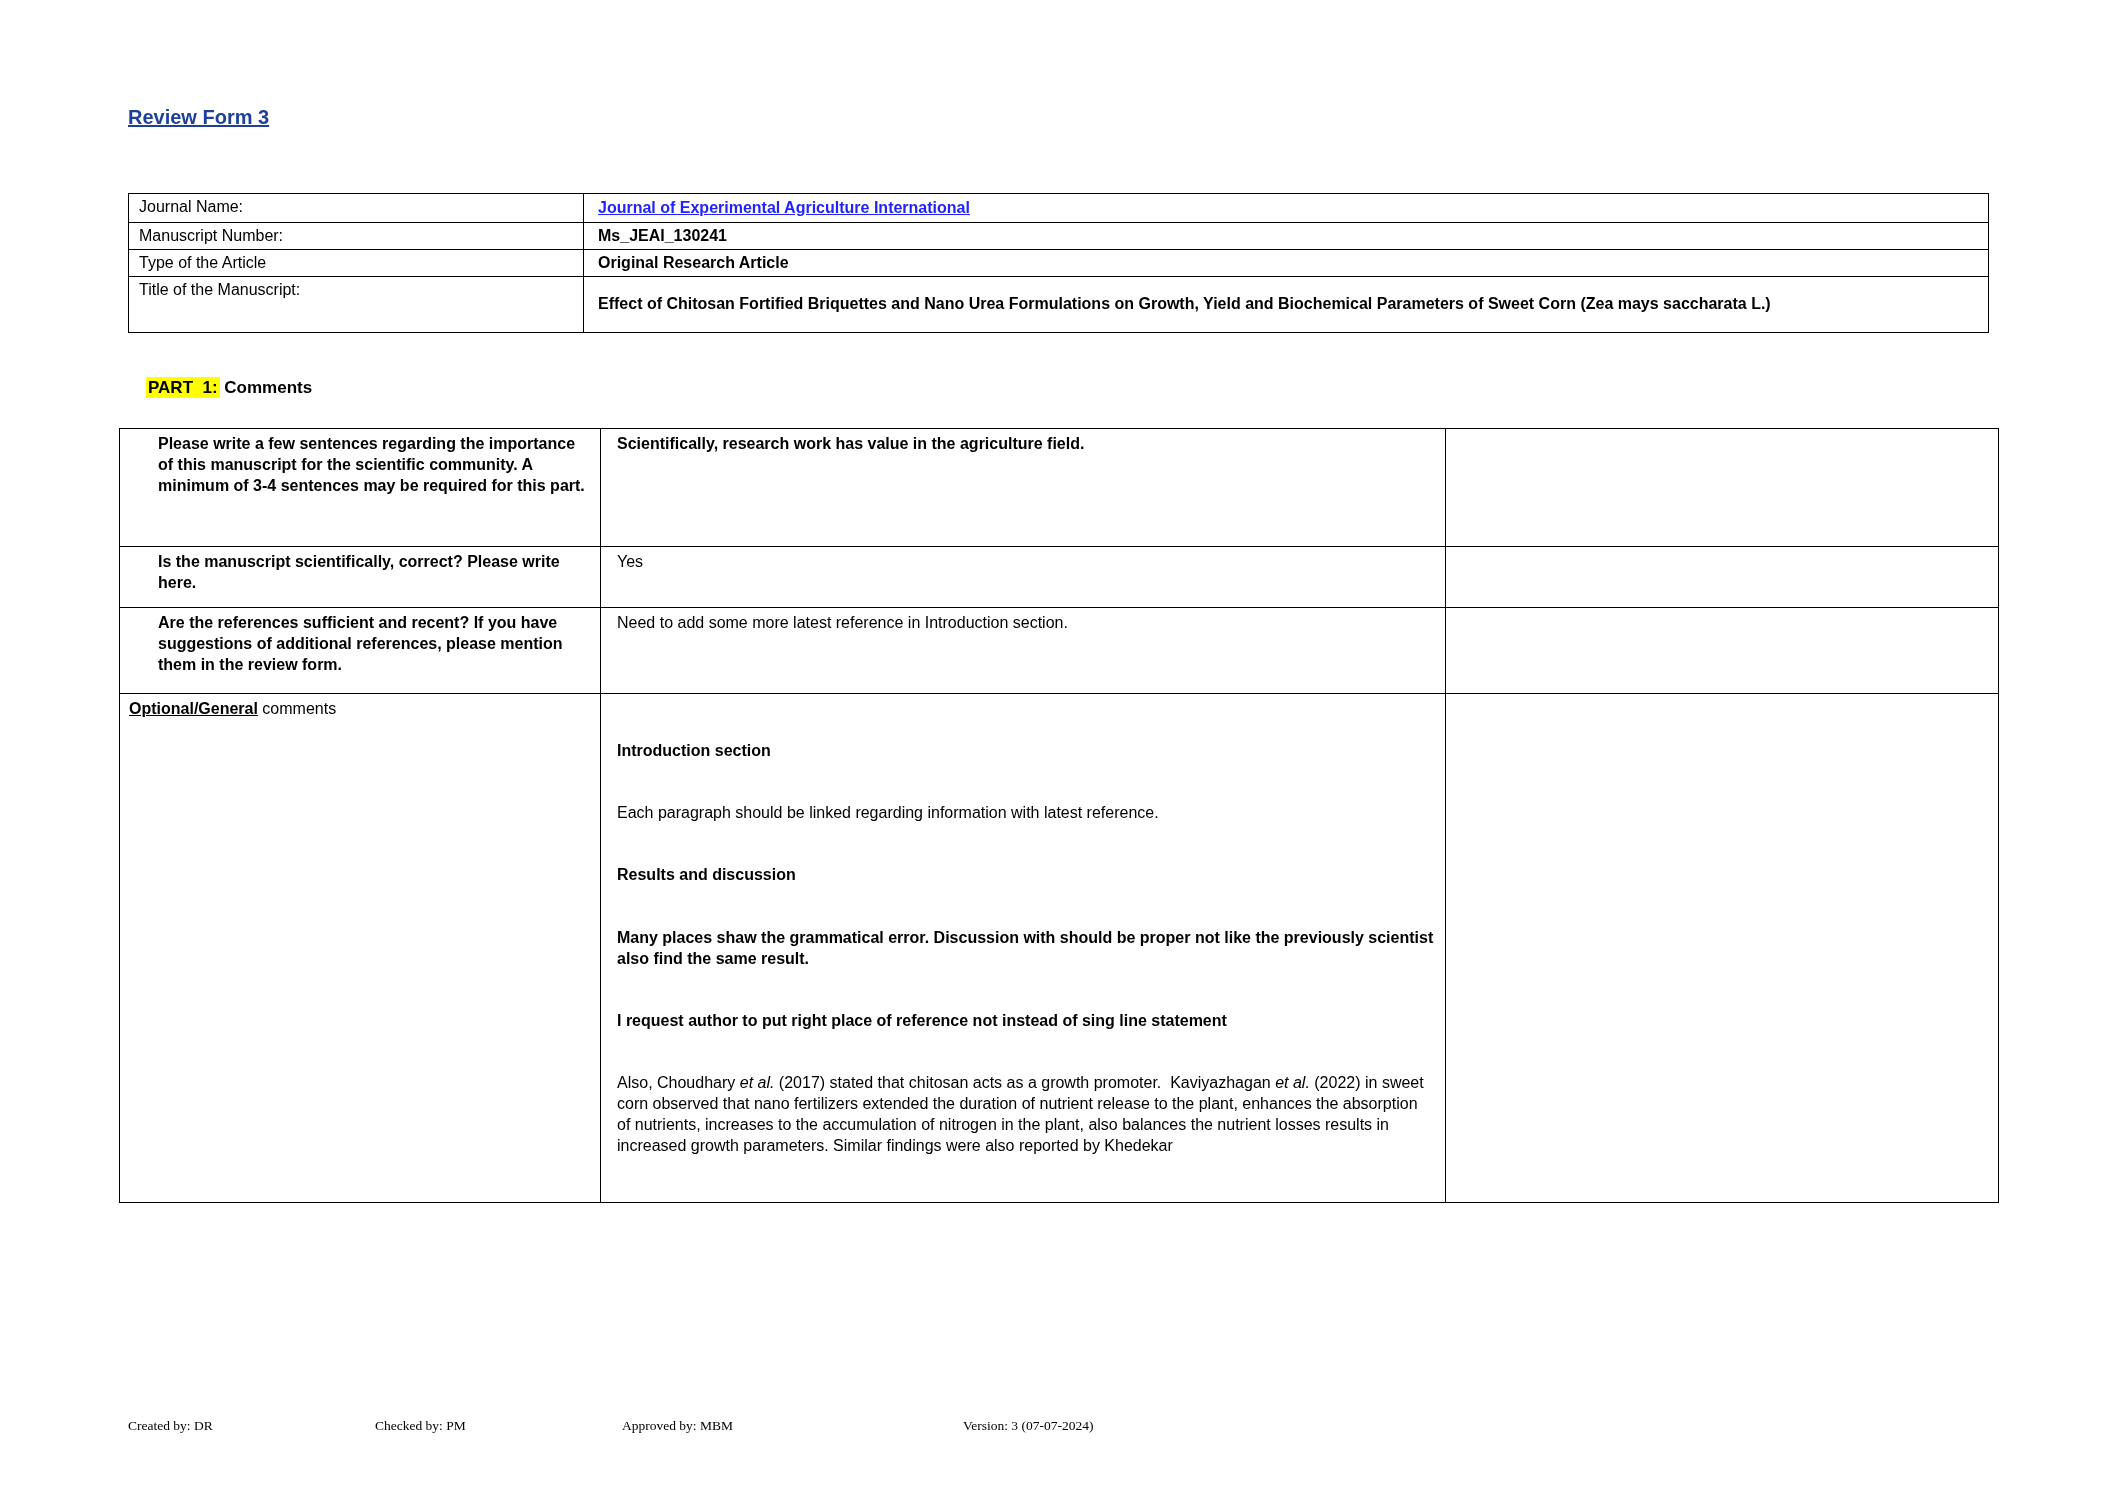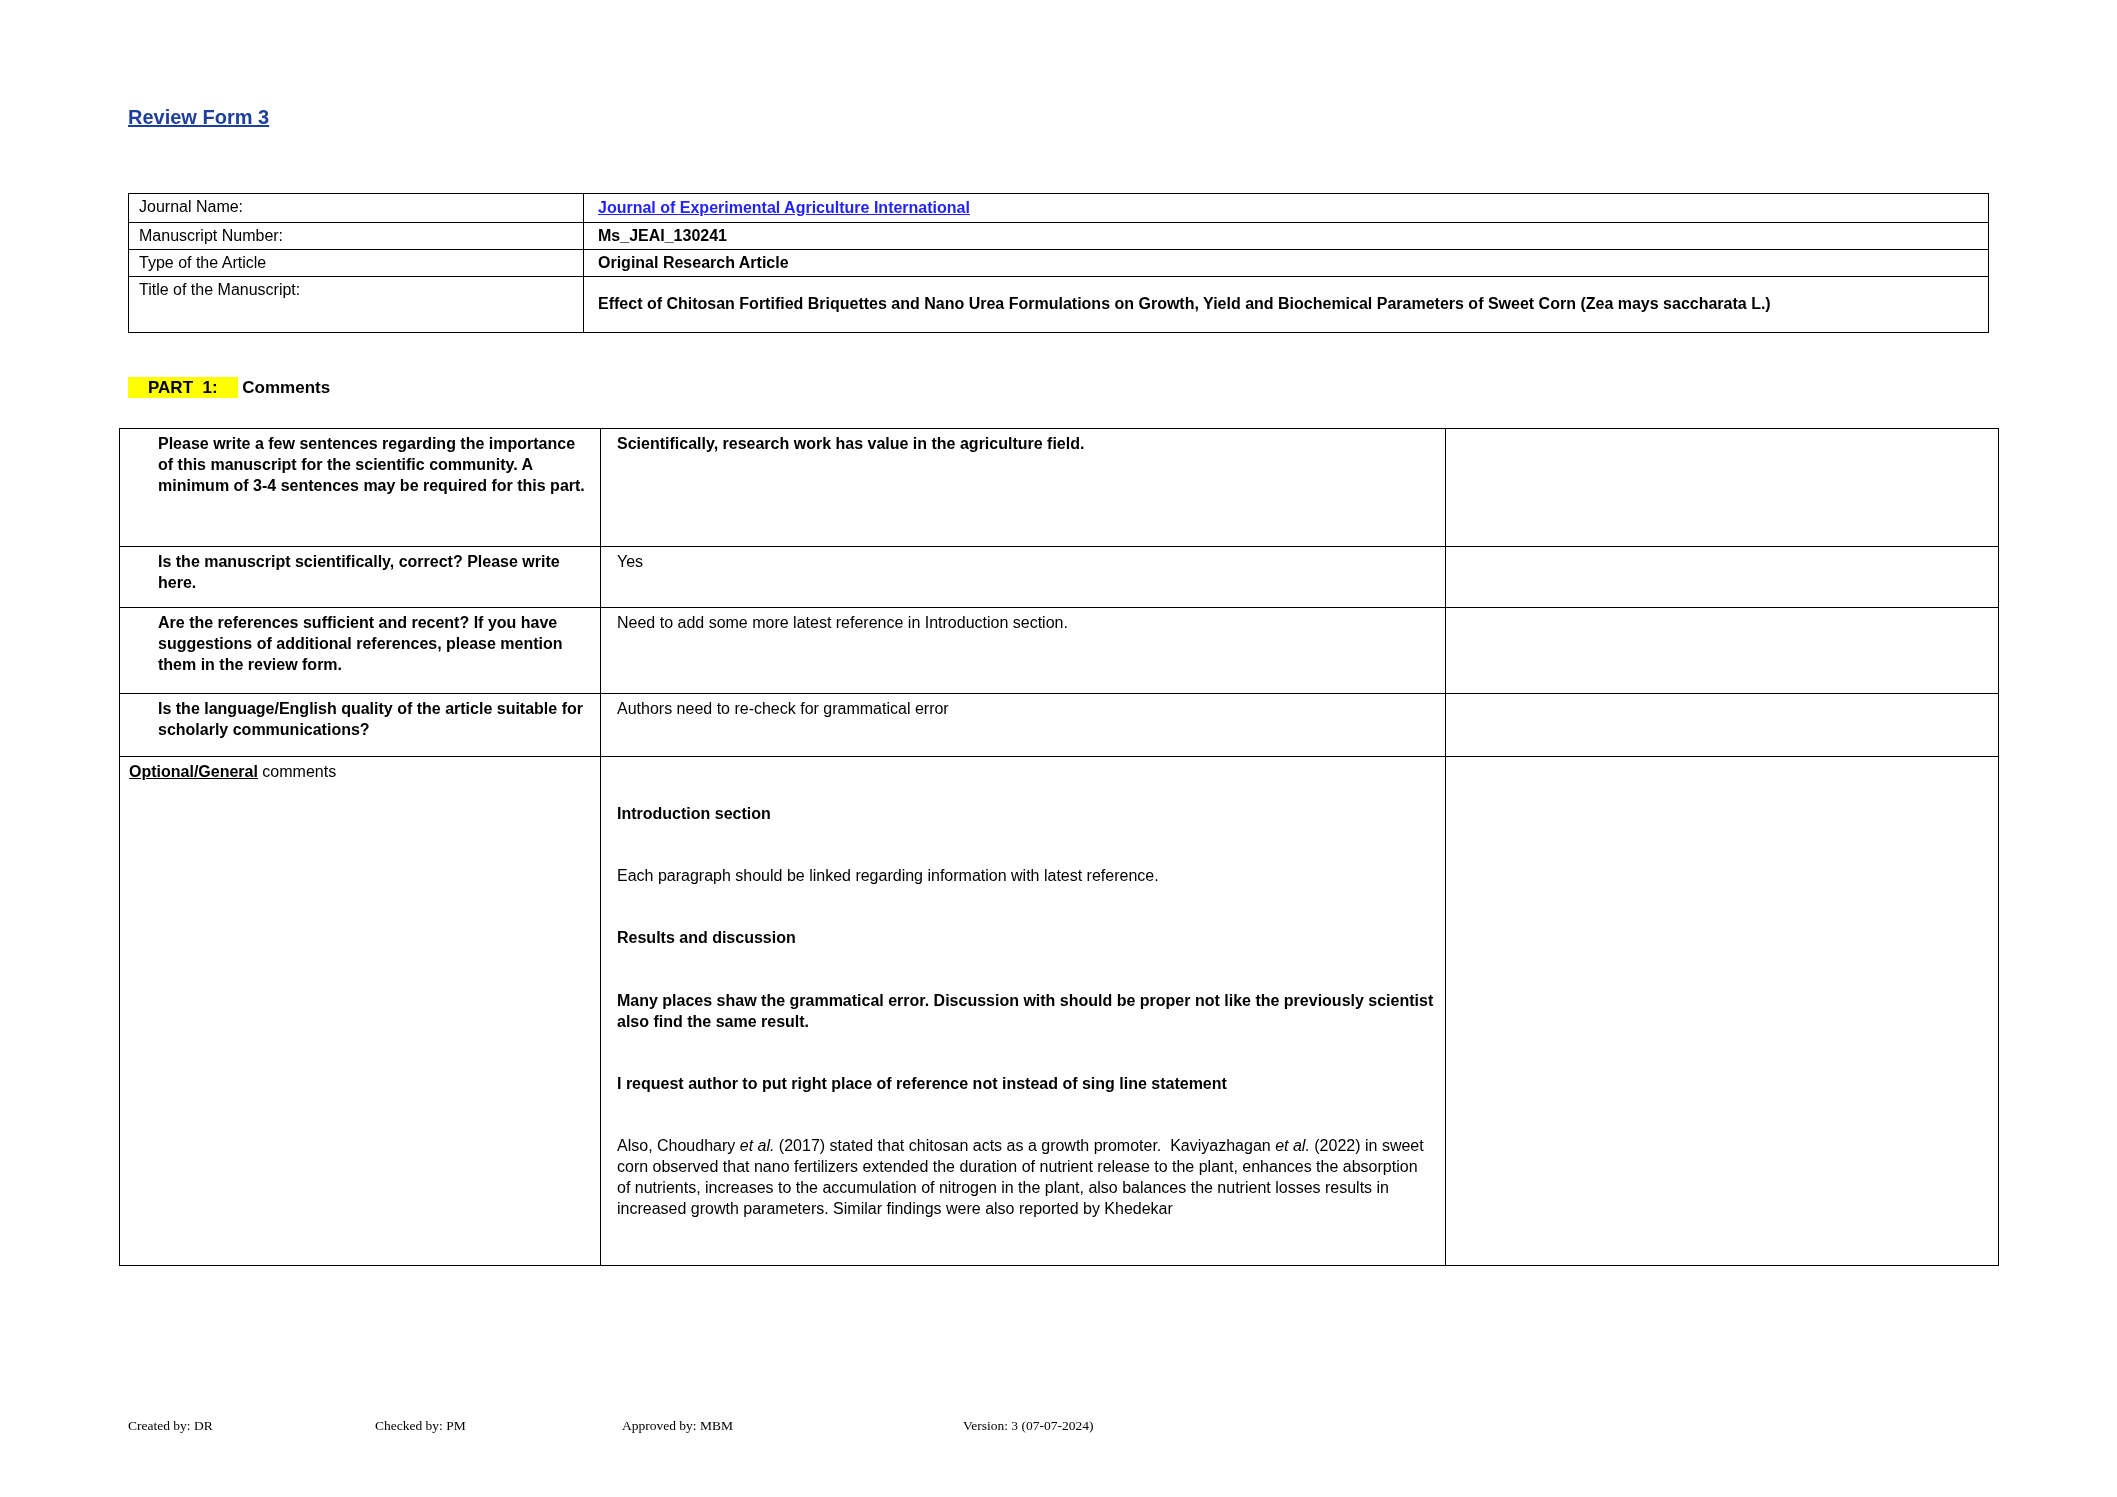--- a/index.html
+++ b/index.html
@@ -35,21 +35,21 @@
 
   
   .part-heading {
     position: absolute;
     left: 128px;
     top: 378px;
     font-size: 17px;
     font-weight: bold;
     white-space: pre-wrap;
   }
-  .hl { background: #ffff00; padding: 1px 20px; }
+  .hl { background: #ffff00; padding: 1px 2px; margin-left: 18px; }
 
   
   .main { position: absolute; left: 119px; top: 428px; width: 1879px; }
   .main td { padding: 5px 10px 4px 16px; white-space: pre-wrap; }
   .main td.q  { font-weight: bold; padding-left: 38px; }
   .main td.qo { padding-left: 9px; }
   .main td.ab { font-weight: bold; }
   .main td.ind { padding-left: 48px; }
   .b { font-weight: bold; }
   .i { font-style: italic; }
@@ -124,25 +124,20 @@
       <td>Yes</td>
       <td></td>
     </tr>
 
     <tr style="height:86px">
       <td class="q">Are the references sufficient and recent? If you have suggestions of additional references, please mention them in the review form.</td>
       <td>Need to add some more latest reference in Introduction section.</td>
       <td></td>
     </tr>
 
-    <tr style="height:63px">
-      <td class="q">Is the language/English quality of the article suitable for scholarly communications?</td>
-      <td>Authors need to re-check for grammatical error</td>
-      <td></td>
-    </tr>
 
     <tr style="height:262px">
       <td class="qo"><span class="b u">Optional/General</span><span> comments</span></td>
       <td>
         <div class="b">Introduction section</div>
         <div>Each paragraph should be linked regarding information with latest reference.</div>
         <div class="b">Results and discussion</div>
         <div class="b">Many places shaw the grammatical error. Discussion with should be proper not like the previously scientist also find the same result.</div>
         <div class="b">I request author to put right place of reference not instead of sing line statement</div>
         <div><span>Also, Choudhary </span><span class="i">et al.</span><span> (2017) stated that chitosan acts as a growth promoter.  Kaviyazhagan </span><span class="i">et al.</span><span> (2022) in sweet corn observed that nano fertilizers extended the duration of nutrient release to the plant, enhances the absorption of nutrients, increases to the accumulation of nitrogen in the plant, also balances the nutrient losses results in increased growth parameters. Similar findings were also reported by Khedekar </span></div>

